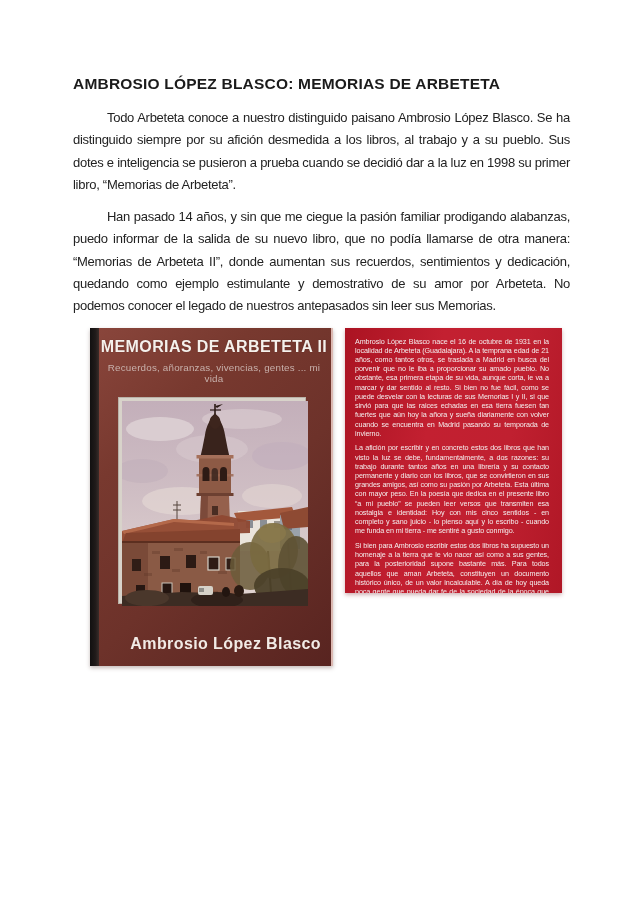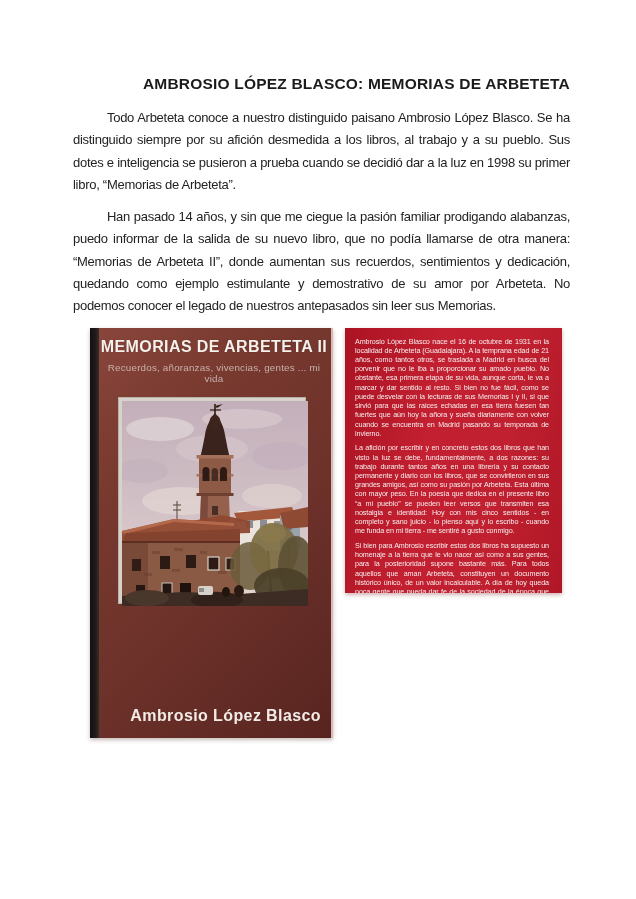--- a/index.html
+++ b/index.html
@@ -15,21 +15,21 @@
   }
   .content {
     position:absolute;
     left:73px; top:74px;
     width:497px;
   }
   .article-title {
     font-size:15.5px;
     line-height:19px;
     font-weight:bold;
-    text-align:right;
+    text-align:left;
     color:#1b1b1b;
     letter-spacing:0.2px;
     margin:0 0 14px 0;
   }
   .body-par {
     font-size:13px;
     line-height:22.3px;
     letter-spacing:-0.28px;
     text-align:justify;
     text-indent:34px;
@@ -37,21 +37,21 @@
     margin:0 0 10px 0;
   }
   .covers-row {
     display:flex;
     margin:9px 0 0 17px;
     gap:12px;
   }
   
   .front-cover {
     position:relative;
-    width:243px; height:410px;
+    width:243px; height:338px;
     background:linear-gradient(135deg,#8a463c 0%,#78392f 28%,#6d322a 58%,#582420 100%);
     border-right:2px solid #dcb9b2;
     box-shadow:0 2px 4px rgba(90,60,55,0.35);
     overflow:hidden;
   }
   .spine {
     position:absolute; left:0; top:0;
     width:9px; height:100%;
     background:linear-gradient(to right,#121010 0%,#201b1a 60%,#392c29 100%);
   }

